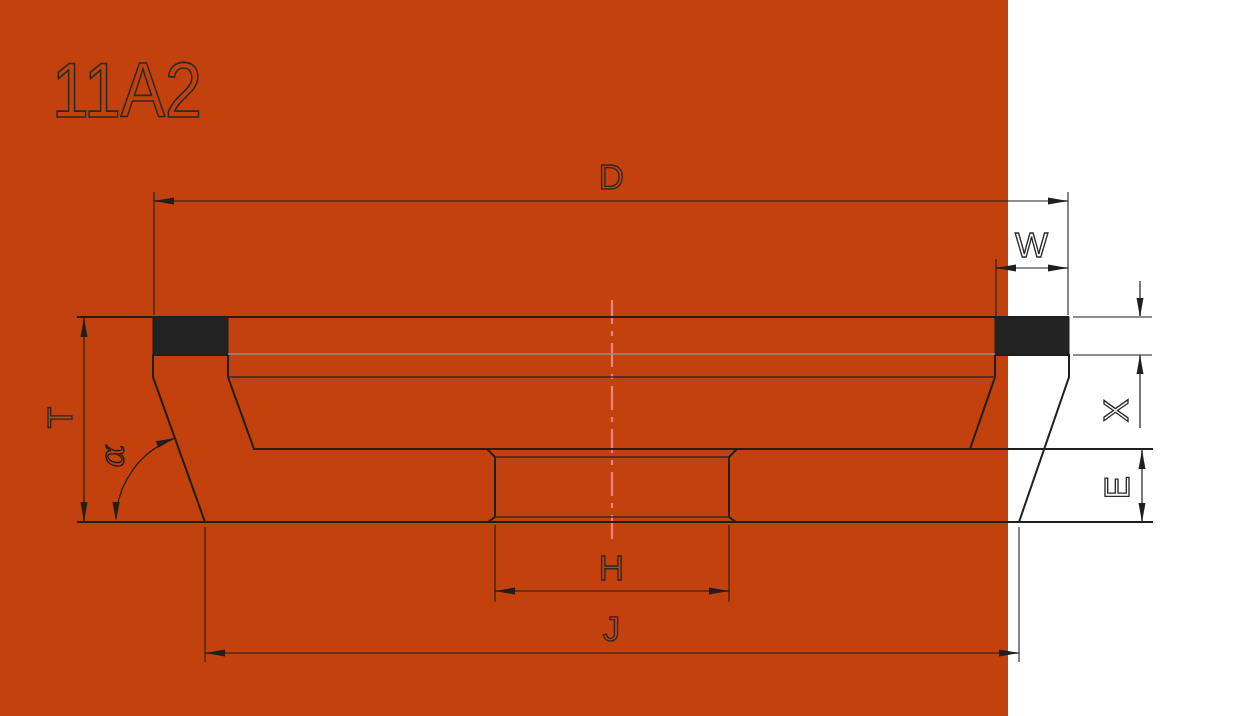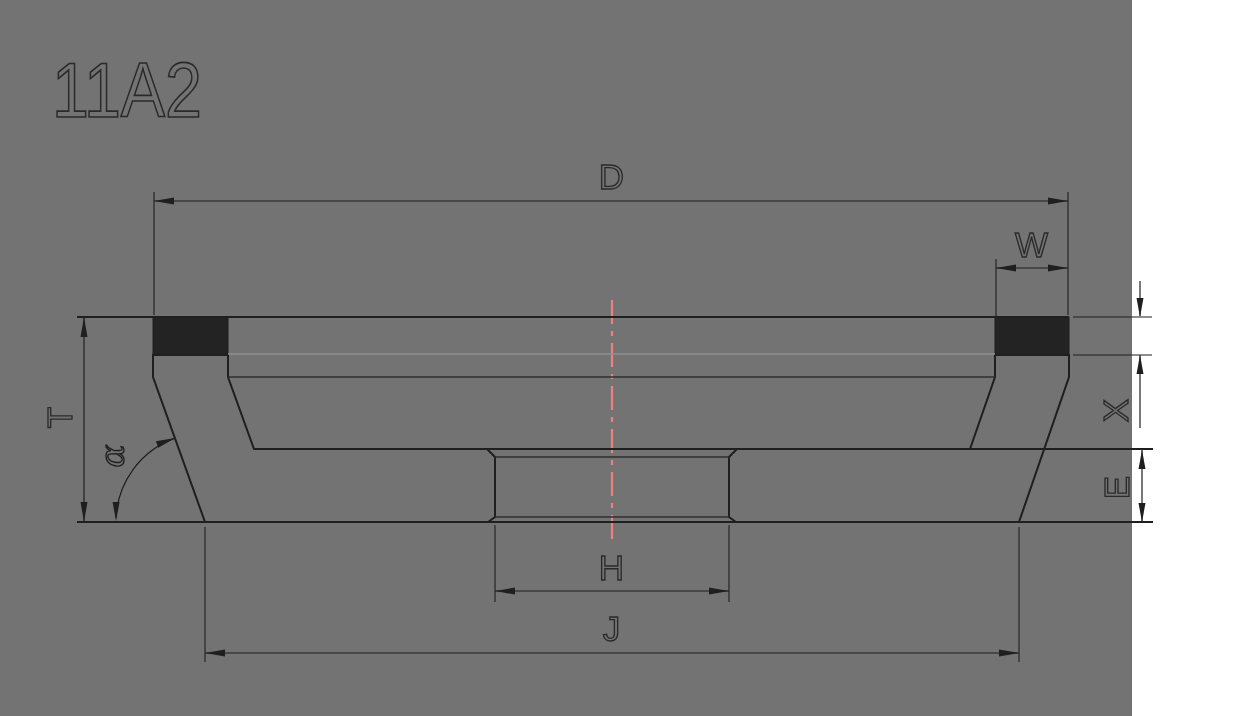--- a/index.html
+++ b/index.html
@@ -6,23 +6,23 @@
     margin: 0;
     padding: 0;
     background: #ffffff;
     width: 1244px;
     height: 716px;
     overflow: hidden;
     font-family: "Liberation Sans", "DejaVu Sans", sans-serif;
   }
   .stage {
     position: relative;
-    width: 1132px;
+    width: 1008px;
     height: 716px;
-    background: #737373;
+    background: #c2410c;
   }
   svg { display: block; }
   .cad-text {
     font-family: "Liberation Sans", "DejaVu Sans", sans-serif;
     fill: none;
     stroke: #2a2a2a;
     stroke-width: 1.35;
     letter-spacing: 1px;
   }
   .cad-title {

